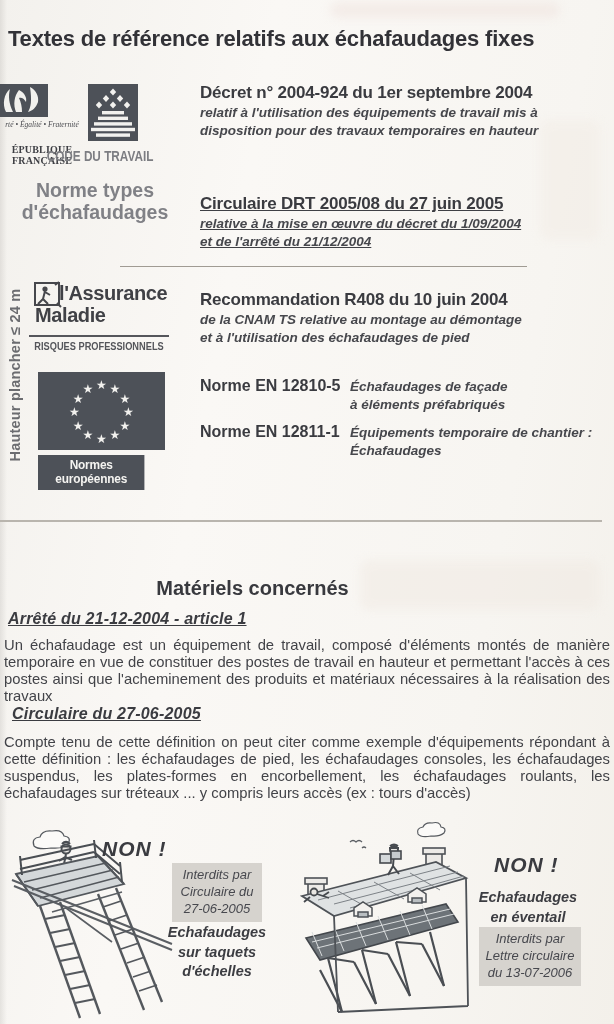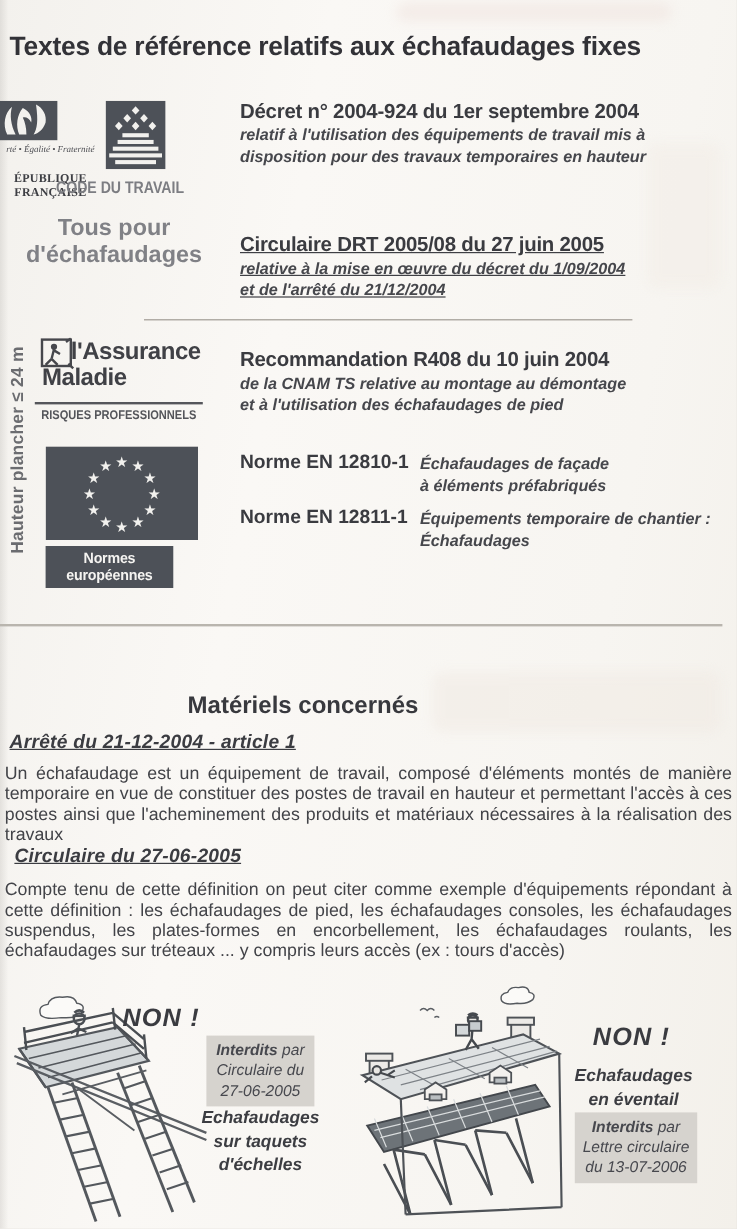--- a/index.html
+++ b/index.html
@@ -94,21 +94,21 @@
   .bt-1{top:637px;} .bt-2{top:734px;}
 
   
   .non{position:absolute;font-size:21px;font-weight:700;font-style:italic;color:#3a3b40;letter-spacing:1px;z-index:3;}
   .non-left{left:102px;top:837px;}
   .non-right{left:494px;top:853px;}
   .forbid-box{position:absolute;background:#d6d3ce;color:#47484e;text-align:center;
     font-style:italic;font-size:13px;line-height:1.3;padding:4px 3px;z-index:3;}
   .fbox-left{left:172px;top:863px;width:84px;}
   .fbox-right{left:479px;top:927px;width:96px;}
-  .forbid-box .b{font-weight:700;}
+  .forbid-box .b{font-weight:400;}
   .caption{position:absolute;text-align:center;font-weight:700;font-style:italic;
     font-size:14.5px;color:#3c3d42;line-height:1.35;z-index:3;}
   .cap-left{left:165px;top:923px;width:104px;}
   .cap-right{left:476px;top:888px;width:104px;}
   .illu{position:absolute;z-index:1;}
   .illu-left{left:2px;top:822px;}
   .illu-right{left:298px;top:820px;}
 </style>
 </head>
 <body>
@@ -140,21 +140,21 @@
         <rect x="14" y="27" width="22" height="3.4" fill="#f2f1ee"></rect>
         <rect x="10" y="32.6" width="30" height="3.4" fill="#f2f1ee"></rect>
         <rect x="6" y="38.2" width="38" height="3.4" fill="#f2f1ee"></rect>
         <rect x="3" y="43.8" width="44" height="3.4" fill="#f2f1ee"></rect>
         <rect x="8" y="49.4" width="34" height="3.4" fill="#f2f1ee"></rect>
       </svg>
       <div class="motto">rté • Égalité • Fraternité</div>
       <div class="rf-name">ÉPUBLIQUE FRANÇAISE</div>
     </div>
     <div class="code-travail">CODE DU TRAVAIL</div>
-    <div class="scope ml">Tous pour
+    <div class="scope ml">Norme types
 d'échafaudages</div>
   </div>
 
   <div class="ref-item ri-0">
     <div class="ref-title">Décret n° 2004-924 du 1er septembre 2004</div>
     <div class="ref-sub ml">relatif à l'utilisation des équipements de travail mis à
 disposition pour des travaux temporaires en hauteur</div>
   </div>
   <div class="ref-item ri-2">
     <div class="ref-title">Circulaire DRT 2005/08 du 27 juin 2005</div>
@@ -200,21 +200,21 @@
         <text x="50" y="67.4">★</text>
       <text x="40.1" y="57.5">★</text>
         <text x="36.5" y="44">★</text>
       <text x="40.1" y="30.5">★</text>
         <text x="50" y="20.6">★</text>
     </g>
   </svg>
   <div class="eu-label">Normes européennes</div>
 
   <div class="norme-row nr-0">
-    <div class="norme-code">Norme EN 12810-1</div>
+    <div class="norme-code">Norme EN 12810-5</div>
     <div class="norme-desc ml">Échafaudages de façade
 à éléments préfabriqués</div>
   </div>
   <div class="norme-row nr-1">
     <div class="norme-code">Norme EN 12811-1</div>
     <div class="norme-desc ml">Équipements temporaire de chantier :
 Échafaudages</div>
   </div>
 
   <div class="sep2"></div>

